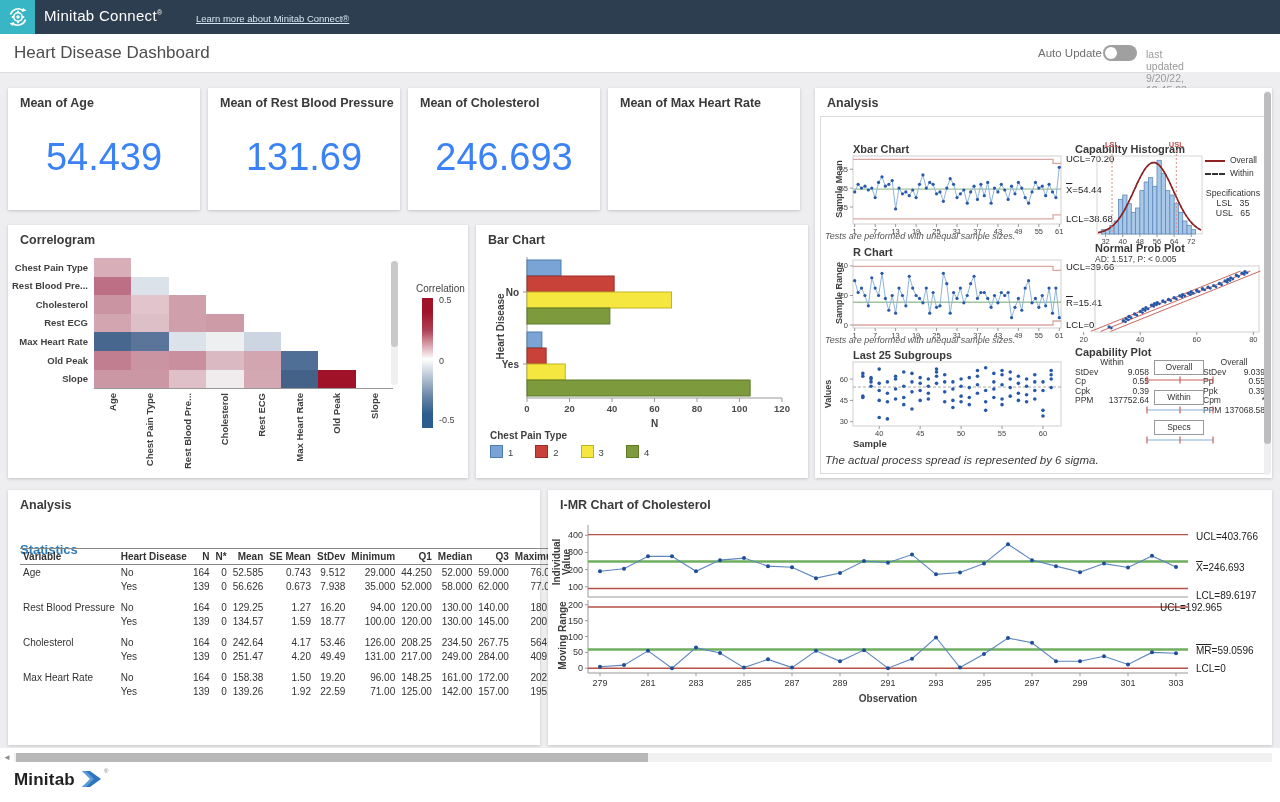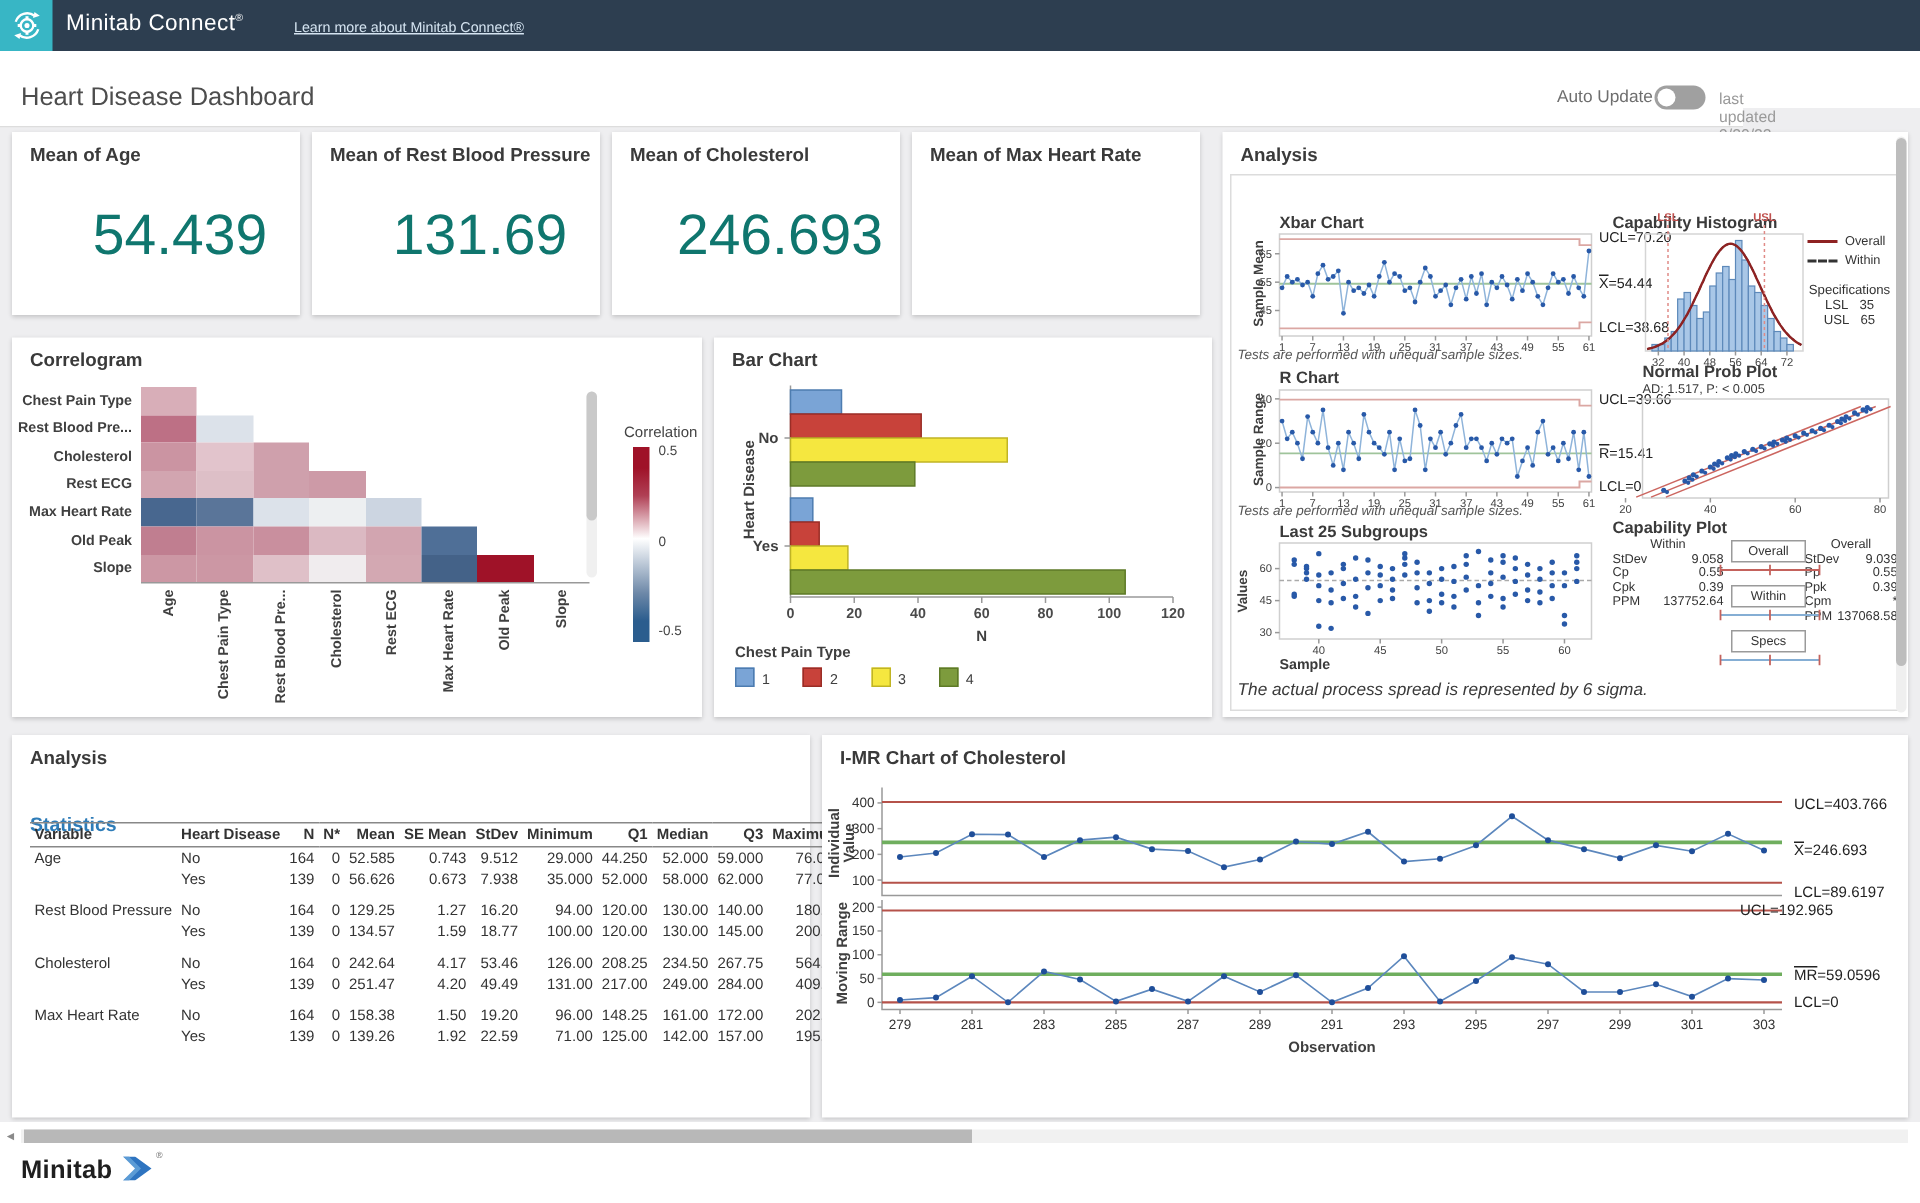--- a/index.html
+++ b/index.html
@@ -6,30 +6,30 @@
   #app{position:relative;width:1280px;height:802px;overflow:hidden;background:#fff;
        font-family:"Liberation Sans",sans-serif;color:#333;}
   .content-bg{position:absolute;left:0;top:72px;width:1280px;height:676px;background:#eeeef0;}
   
   .topbar{position:absolute;left:0;top:0;width:1280px;height:34px;background:#2d3e50;}
   .logo-sq{position:absolute;left:0;top:0;width:35px;height:34px;background:#38b6c5;display:flex;align-items:center;justify-content:center;}
   .brand{position:absolute;left:44px;top:7px;color:#fff;font-size:15px;letter-spacing:.3px;font-weight:400;}
   .brand sup{font-size:7px;}
   .learnlink{position:absolute;left:196px;top:13px;color:#d5e4f1;font-size:9.5px;text-decoration:underline;cursor:pointer;}
   
-  .pagehead{position:absolute;left:0;top:46px;width:1122px;height:38px;background:#fff;border-bottom:1px solid #ddd;padding-left:40px;}
+  .pagehead{position:absolute;left:0;top:34px;width:1122px;height:38px;background:#fff;border-bottom:1px solid #ddd;padding-left:40px;}
   .pagetitle{position:absolute;left:14px;top:9px;font-size:17px;color:#4d4d4d;font-weight:400;}
   .au-label{position:absolute;left:1038px;top:13px;font-size:11.5px;color:#6e6e6e;}
   .toggle{position:absolute;left:1103px;top:11px;width:34px;height:16px;border-radius:9px;background:#a0a0a0;cursor:pointer;}
   .toggle .knob{position:absolute;left:2px;top:2px;width:12px;height:12px;border-radius:50%;background:#fff;}
   .lastupd{position:absolute;left:1146px;top:14px;font-size:10.5px;color:#9a9a9a;}
   
   .card{position:absolute;background:#fff;box-shadow:0 1px 3px rgba(0,0,0,.18);}
   .card-title{position:absolute;left:12px;top:8px;font-size:12.5px;font-weight:600;color:#3a3a3a;}
-  .kpi-val{position:absolute;left:16px;top:48px;width:100%;text-align:center;font-size:38px;color:#0f766e;}
+  .kpi-val{position:absolute;left:0;top:48px;width:100%;text-align:center;font-size:38px;color:#3b82f6;}
   
   .rowlab{position:absolute;width:80px;text-align:right;font-size:9.5px;font-weight:700;color:#3f3f3f;}
   .collab{position:absolute;width:85px;text-align:right;font-size:9.5px;font-weight:700;color:#3f3f3f;
           transform:rotate(-90deg);transform-origin:100% 0;}
   .hcell{position:absolute;}
   .vscroll{position:absolute;border-radius:4px;}
   .leg-title{position:absolute;font-size:10px;color:#444;}
   .leg-bar{position:absolute;width:11px;}
   .leg-tick{position:absolute;font-size:9px;color:#444;}
   

